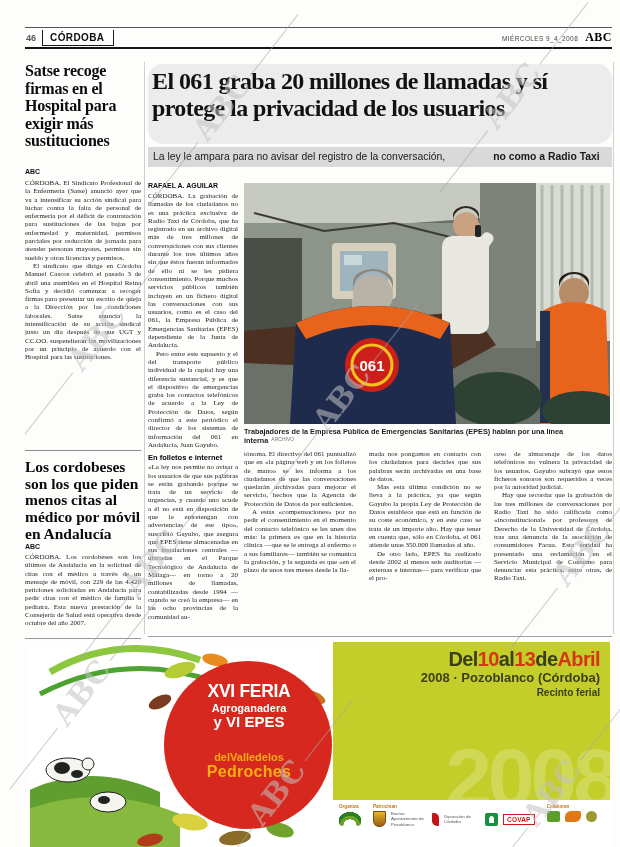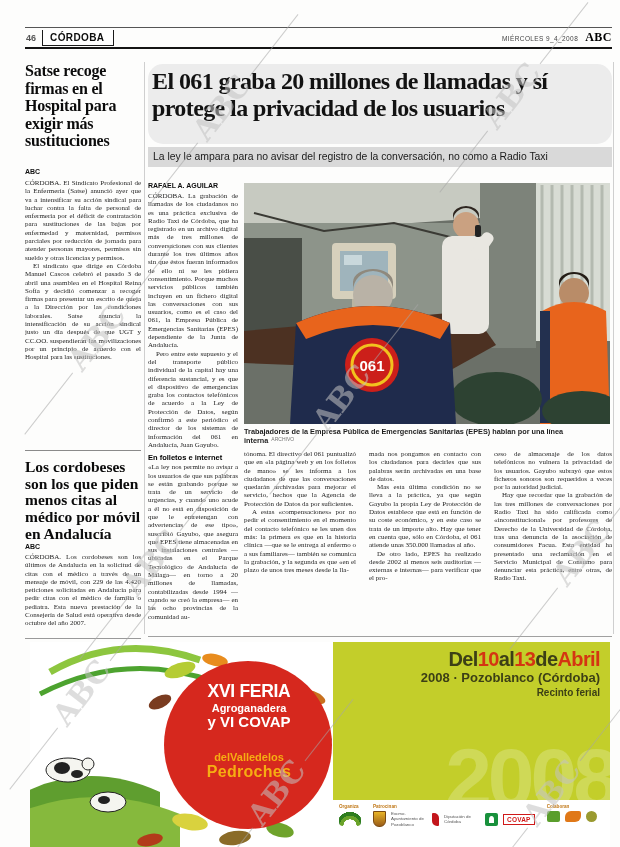--- a/index.html
+++ b/index.html
@@ -34,21 +34,21 @@
   .vline-sb{left:144px;top:62px;height:572px;}
   .vline-right{left:613px;top:62px;height:572px;}
 
   
   .headline-block{left:148px;top:64px;width:464px;height:80px;background:#ececec;
                   padding:4px 4px 0 4px;box-sizing:border-box;border-radius:15px;}
   .headline{font:700 24px/1.13 "Liberation Serif",serif;letter-spacing:-.6px;color:#121212;}
   .deck{left:148px;top:147px;width:464px;height:20px;background:#d9d9d9;
         font:500 10.4px/20px "Liberation Sans",sans-serif;color:#1a1a1a;
         padding-left:5px;box-sizing:border-box;white-space:nowrap;overflow:hidden;}
-  .deck b{font-weight:400;}
+  .deck b{font-weight:700;margin-left:45px;}
   .main-byline{left:148px;top:182px;font:700 7px "Liberation Sans",sans-serif;color:#0e0e0e;}
   .tcol{position:absolute;font:400 7px/8.3px "Liberation Serif",serif;color:#242424;
         text-align:justify;overflow:hidden;}
   .tcol p{margin:0;}
   .tcol p + p{text-indent:8px;}
   .col1{left:148px;top:192px;width:90px;height:440px;}
   .col2{left:244px;top:450px;width:112px;height:182px;}
   .col3{left:369px;top:450px;width:112px;height:182px;}
   .col4{left:494px;top:450px;width:118px;height:182px;}
   .subhead{font:700 7.5px/11px "Liberation Sans",sans-serif;color:#000;margin-top:3px;}
@@ -242,21 +242,21 @@
       <ellipse cx="160,"></ellipse>
       <ellipse cx="160" cy="180" rx="18" ry="8" fill="#d9d23e" transform="rotate(10 160 180)"></ellipse>
       <ellipse cx="205" cy="196" rx="16" ry="7" fill="#8a6b28" transform="rotate(-8 205 196)"></ellipse>
       <ellipse cx="250" cy="188" rx="14" ry="7" fill="#6fa32c" transform="rotate(14 250 188)"></ellipse>
       <ellipse cx="120" cy="198" rx="13" ry="6" fill="#b23b1a" transform="rotate(-12 120 198)"></ellipse>
       <circle cx="218" cy="103" r="84" fill="#d6281e"></circle>
     </svg>
     <div class="ad-circle-text">
       <div class="f-big">XVI FERIA</div>
       <div class="f-small">Agroganadera</div>
-      <div class="f-mid">y VI COVAP</div>
+      <div class="f-mid">y VI EPES</div>
       <div class="f-place1">delValledelos</div>
       <div class="f-place2">Pedroches</div>
     </div>
     <div class="ad-green">
       <div class="ad-year-wm">2008</div>
       <div class="ad-dates"><span>Del</span><span class="num">10</span><span>al</span><span class="num">13</span><span>de</span><span class="mon">Abril</span></div>
       <div class="ad-line2">2008 · Pozoblanco (Córdoba)</div>
       <div class="ad-line3">Recinto ferial</div>
     </div>
     <div class="ad-logos">

